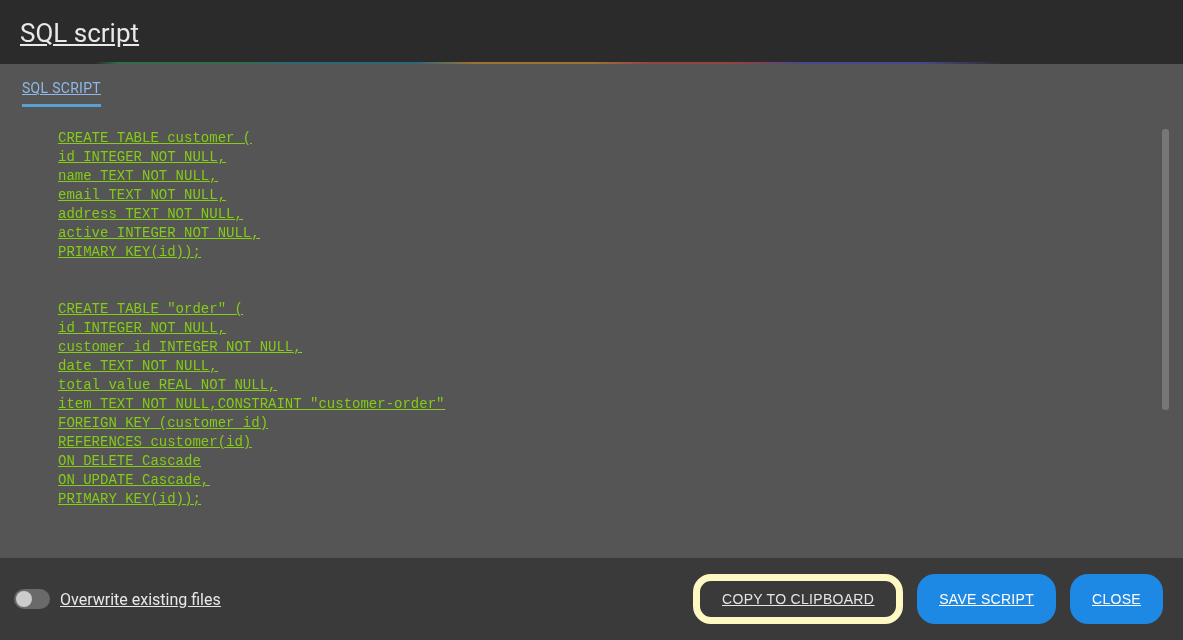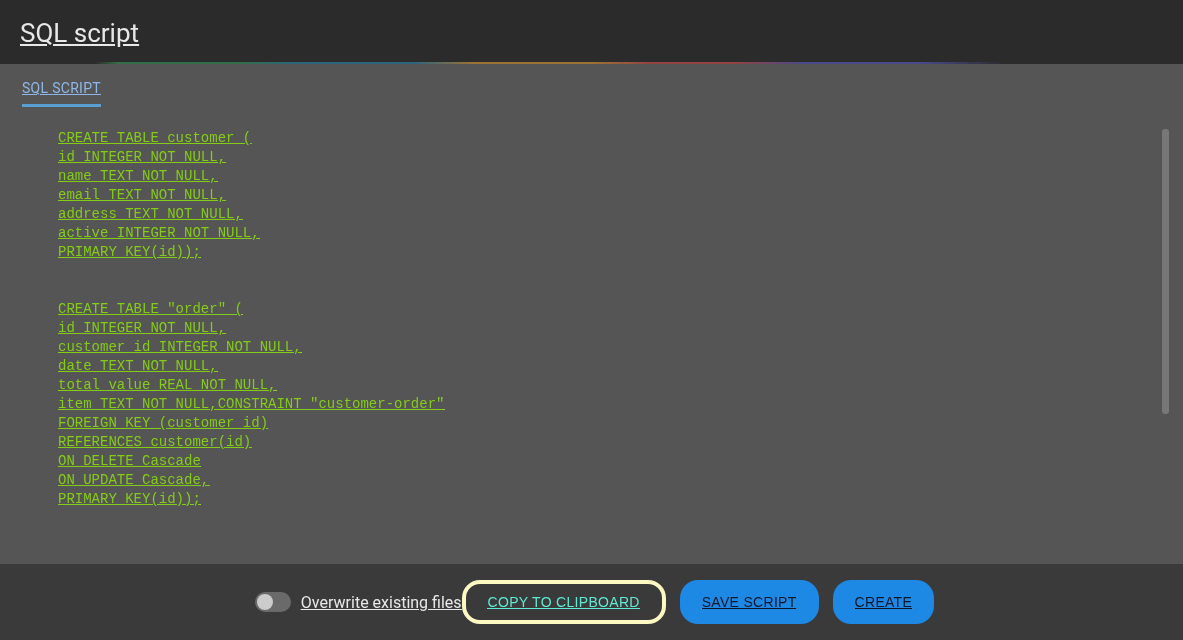--- a/index.html
+++ b/index.html
@@ -98,24 +98,24 @@
       right: 0;
       top: 0;
       width: 7px;
       height: 68%;
       background: #777777;
       border-radius: 3px;
     }
     
     .footer {
       background: #3a3a3a;
-      padding: 16px 20px 16px 26px;
+      padding: 16px 20px 16px 14px;
       display: flex;
       align-items: center;
-      justify-content: center;
+      justify-content: space-between;
     }
     
     .footer-left {
       display: flex;
       align-items: center;
       gap: 10px;
     }
     
     .toggle-switch {
       width: 36px;
@@ -151,27 +151,27 @@
       border-radius: 18px;
       padding: 10px 22px;
       font-size: 14px;
       font-weight: 400;
       cursor: pointer;
       letter-spacing: 0.3px;
     }
     
     .btn-outline {
       background: transparent;
-      color: #5eead4;
-      border: 4px solid #fef9c3;
+      color: #e5e5e5;
+      border: 7px solid #fef9c3;
     }
     
     .btn-primary {
       background: #1e88e5;
-      color: #0f172a;
+      color: #ffffff;
     }
   </style>
 </head>
 <body>
 
 <div class="header">
   <div class="header-title">SQL script</div>
 </div>
 
 <div class="rainbow-divider"></div>
@@ -211,15 +211,15 @@
 <div class="footer">
   <div class="footer-left">
     <div class="toggle-switch">
       <div class="toggle-knob"></div>
     </div>
     <div class="toggle-label">Overwrite existing files</div>
   </div>
   <div class="footer-right">
     <button class="btn btn-outline">COPY TO CLIPBOARD</button>
     <button class="btn btn-primary">SAVE SCRIPT</button>
-    <button class="btn btn-primary">CREATE</button>
+    <button class="btn btn-primary">CLOSE</button>
   </div>
 </div>
 
 </body></html>

